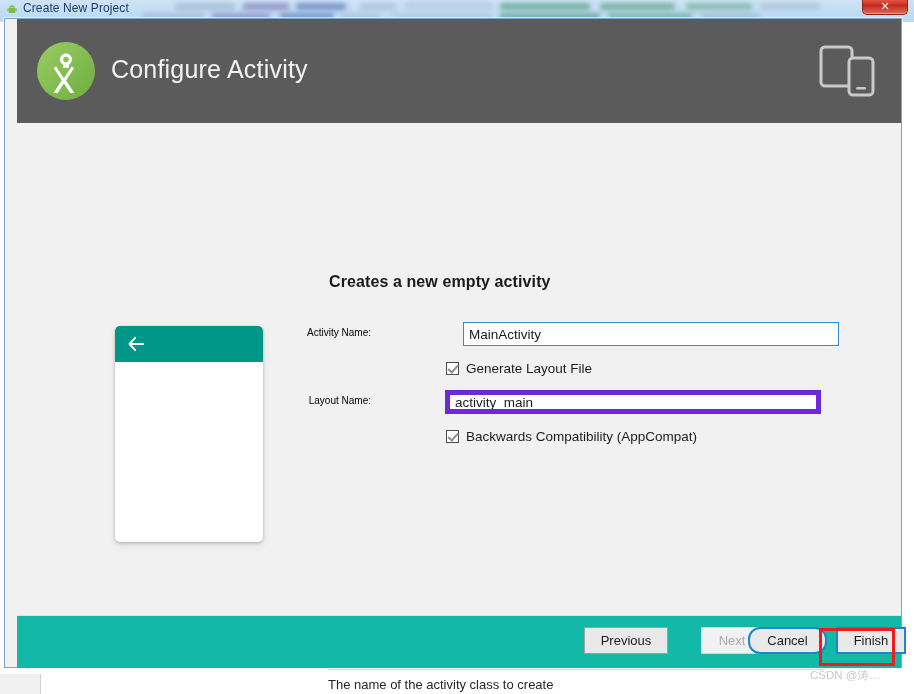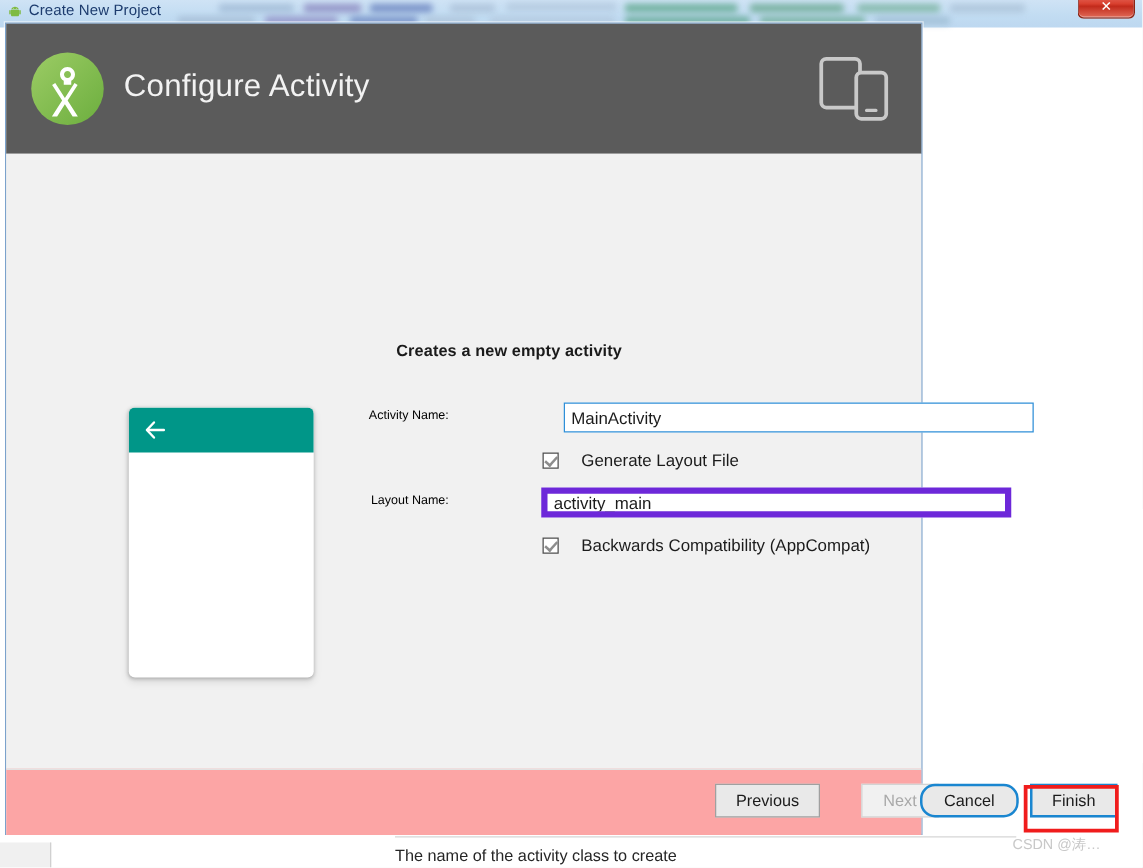--- a/index.html
+++ b/index.html
@@ -80,26 +80,27 @@
     color: #ffffff;
     font-size: 11px;
     line-height: 24px;
     text-align: center;
   }
 
   
   .dialog {
     position: absolute;
     left: 4px; top: 18px;
-    width: 734px;
+    width: 898px;
     height: 650px;
     background: #f1f1f1;
     border: 1px solid #7ba2cc;
     box-sizing: border-box;
     box-shadow: 0 0 0 1px rgba(255,255,255,.6);
+    padding-left: 12px;
   }
 
   
   .dialog-header {
     position: relative;
     height: 104px;
     background: #5b5b5b;
     overflow: hidden;
   }
   .logo {
@@ -154,21 +155,21 @@
   .back-arrow {
     position: absolute;
     left: 13px; top: 10px;
     width: 17px; height: 16px;
   }
 
   
   .section-title {
     position: absolute;
     left: 312px; top: 150px;
-    font-size: 13px;
+    font-size: 16px;
     font-weight: bold;
     color: #1a1a1a;
     letter-spacing: .1px;
     white-space: nowrap;
   }
   .field-label {
     position: absolute;
     font-size: 10px;
     color: #000000;
     white-space: nowrap;
@@ -188,21 +189,21 @@
     border-radius: 0;
   }
   .text-input.focused {
     border: 1px solid #2f8fd8;
   }
 
   .checkbox-row {
     position: absolute;
     display: flex;
     align-items: center;
-    gap: 18px;
+    gap: 7px;
     white-space: nowrap;
   }
   .cbox {
     width: 13px; height: 13px;
     box-sizing: border-box;
     background: #ffffff;
     border: 1px solid #4c4c4c;
     position: relative;
     flex: 0 0 auto;
   }
@@ -234,21 +235,21 @@
     color: #262626;
     white-space: nowrap;
   }
 
   
   .button-bar {
     position: absolute;
     left: 0; bottom: 0;
     width: 100%;
     height: 52px;
-    background: #fca5a5;
+    background: #14b8a6;
     border-top: 1px solid #e2e2e2;
   }
   .btn {
     position: absolute;
     top: 11px;
     height: 27px;
     box-sizing: border-box;
     background: #e9e9e9;
     border: 1px solid #a0a0a0;
     font-family: "Liberation Sans", sans-serif;

